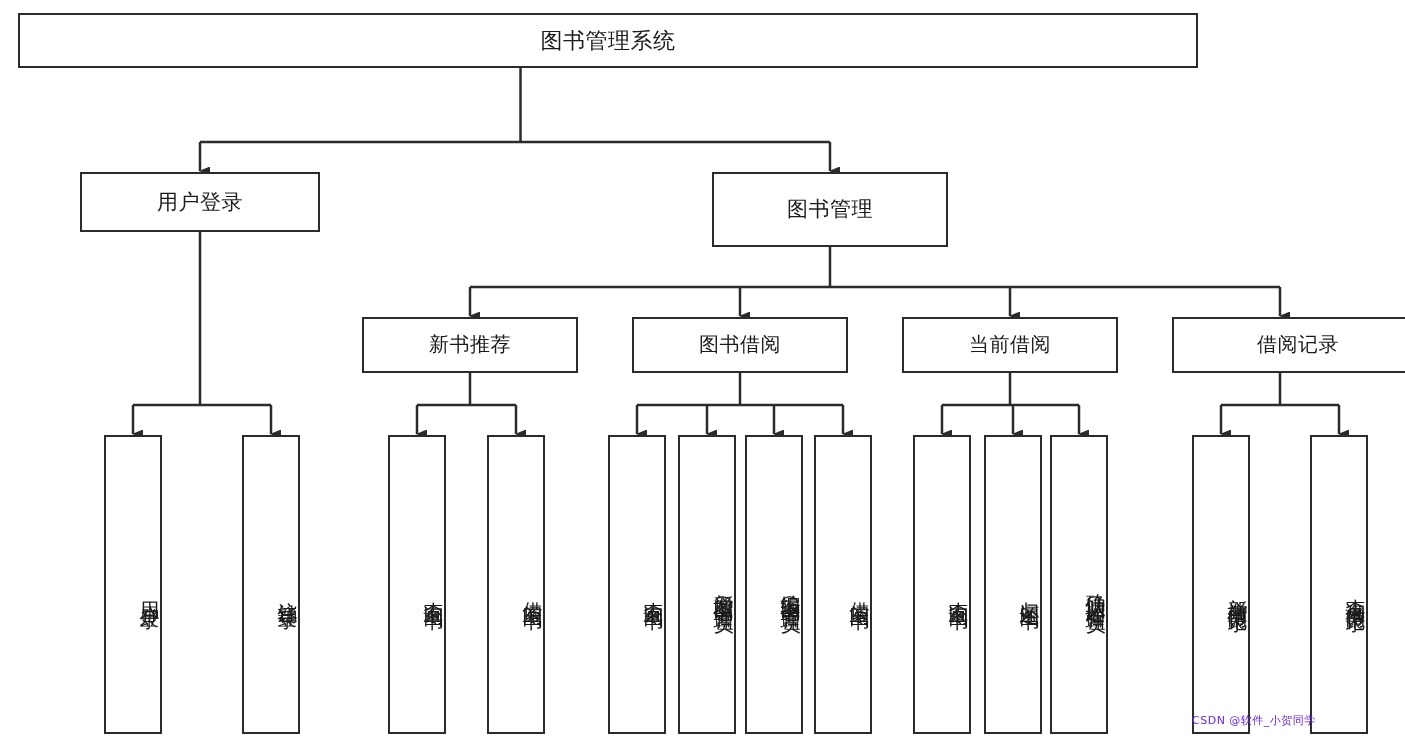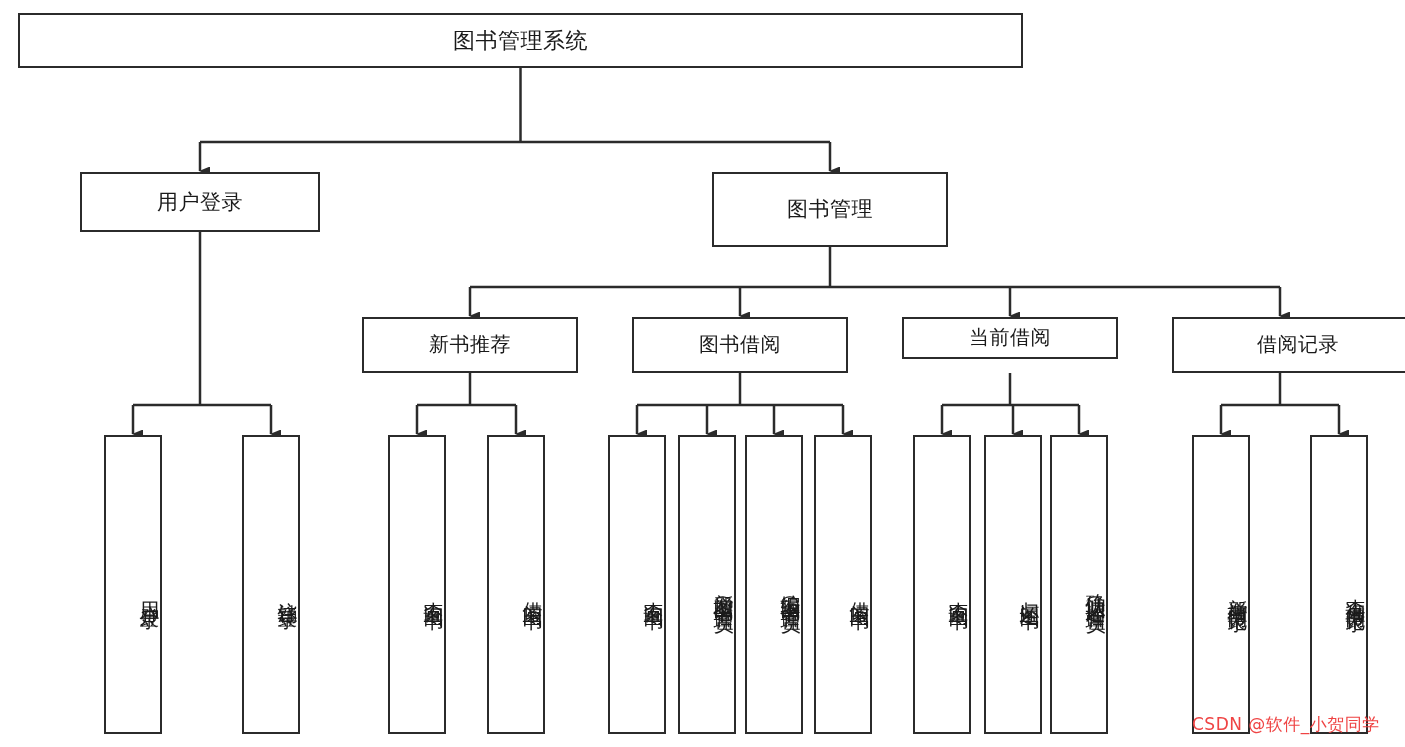--- a/index.html
+++ b/index.html
@@ -55,22 +55,22 @@
     letter-spacing: 3px;
     line-height: 1;
   }
   .node.leaf .vtext {
     writing-mode: vertical-rl;
     text-orientation: upright;
     white-space: nowrap;
   }
   .watermark {
     position: absolute;
-    font-size: 17px;
-    color: #ef4444;
+    font-size: 11px;
+    color: #6d28d9;
     white-space: nowrap;
     letter-spacing: 0.5px;
     text-align: right;
   }
 </style>
 </head>
 <body>
 
 <div id="canvas">
   <svg id="edges" viewBox="0 0 1405 747" width="1405" height="747" xmlns="http://www.w3.org/2000/svg">
@@ -110,36 +110,36 @@
         <line x1="1013" y1="405" x2="1013" y2="434" stroke="#2b2b2b" stroke-width="2.5" marker-end="url(#arrowhead)"></line>
         <line x1="1079" y1="405" x2="1079" y2="434" stroke="#2b2b2b" stroke-width="2.5" marker-end="url(#arrowhead)"></line>
         <line x1="1280" y1="373" x2="1280" y2="405" stroke="#2b2b2b" stroke-width="2.5"></line>
         <line x1="1221" y1="405" x2="1339" y2="405" stroke="#2b2b2b" stroke-width="2.5"></line>
         <line x1="1221" y1="405" x2="1221" y2="434" stroke="#2b2b2b" stroke-width="2.5" marker-end="url(#arrowhead)"></line>
         <line x1="1339" y1="405" x2="1339" y2="434" stroke="#2b2b2b" stroke-width="2.5" marker-end="url(#arrowhead)"></line>
       </g>
   </svg>
 
   <div id="node-layer">
-      <div class="node root" style="left: 18px; top: 13px; width: 1005px; height: 55px;">
+      <div class="node root" style="left: 18px; top: 13px; width: 1180px; height: 55px;">
         <span>图书管理系统</span>
       </div>
       <div class="node l1" style="left: 80px; top: 172px; width: 240px; height: 60px;">
         <span>用户登录</span>
       </div>
       <div class="node l1" style="left: 712px; top: 172px; width: 236px; height: 75px;">
         <span>图书管理</span>
       </div>
       <div class="node l2" style="left: 362px; top: 317px; width: 216px; height: 56px;">
         <span>新书推荐</span>
       </div>
       <div class="node l2" style="left: 632px; top: 317px; width: 216px; height: 56px; font-family: Liberation Serif, serif;">
         <span>图书借阅</span>
       </div>
-      <div class="node l2" style="left: 902px; top: 317px; width: 216px; height: 42px;">
+      <div class="node l2" style="left: 902px; top: 317px; width: 216px; height: 56px;">
         <span>当前借阅</span>
       </div>
       <div class="node l2" style="left: 1172px; top: 317px; width: 252px; height: 56px;">
         <span>借阅记录</span>
       </div>
       <div class="node leaf" style="left: 104px; top: 435px; width: 58px; height: 299px;">
         <span class="vtext">用户登录</span>
       </div>
       <div class="node leaf" style="left: 242px; top: 435px; width: 58px; height: 299px;">
         <span class="vtext">注销登录</span>

